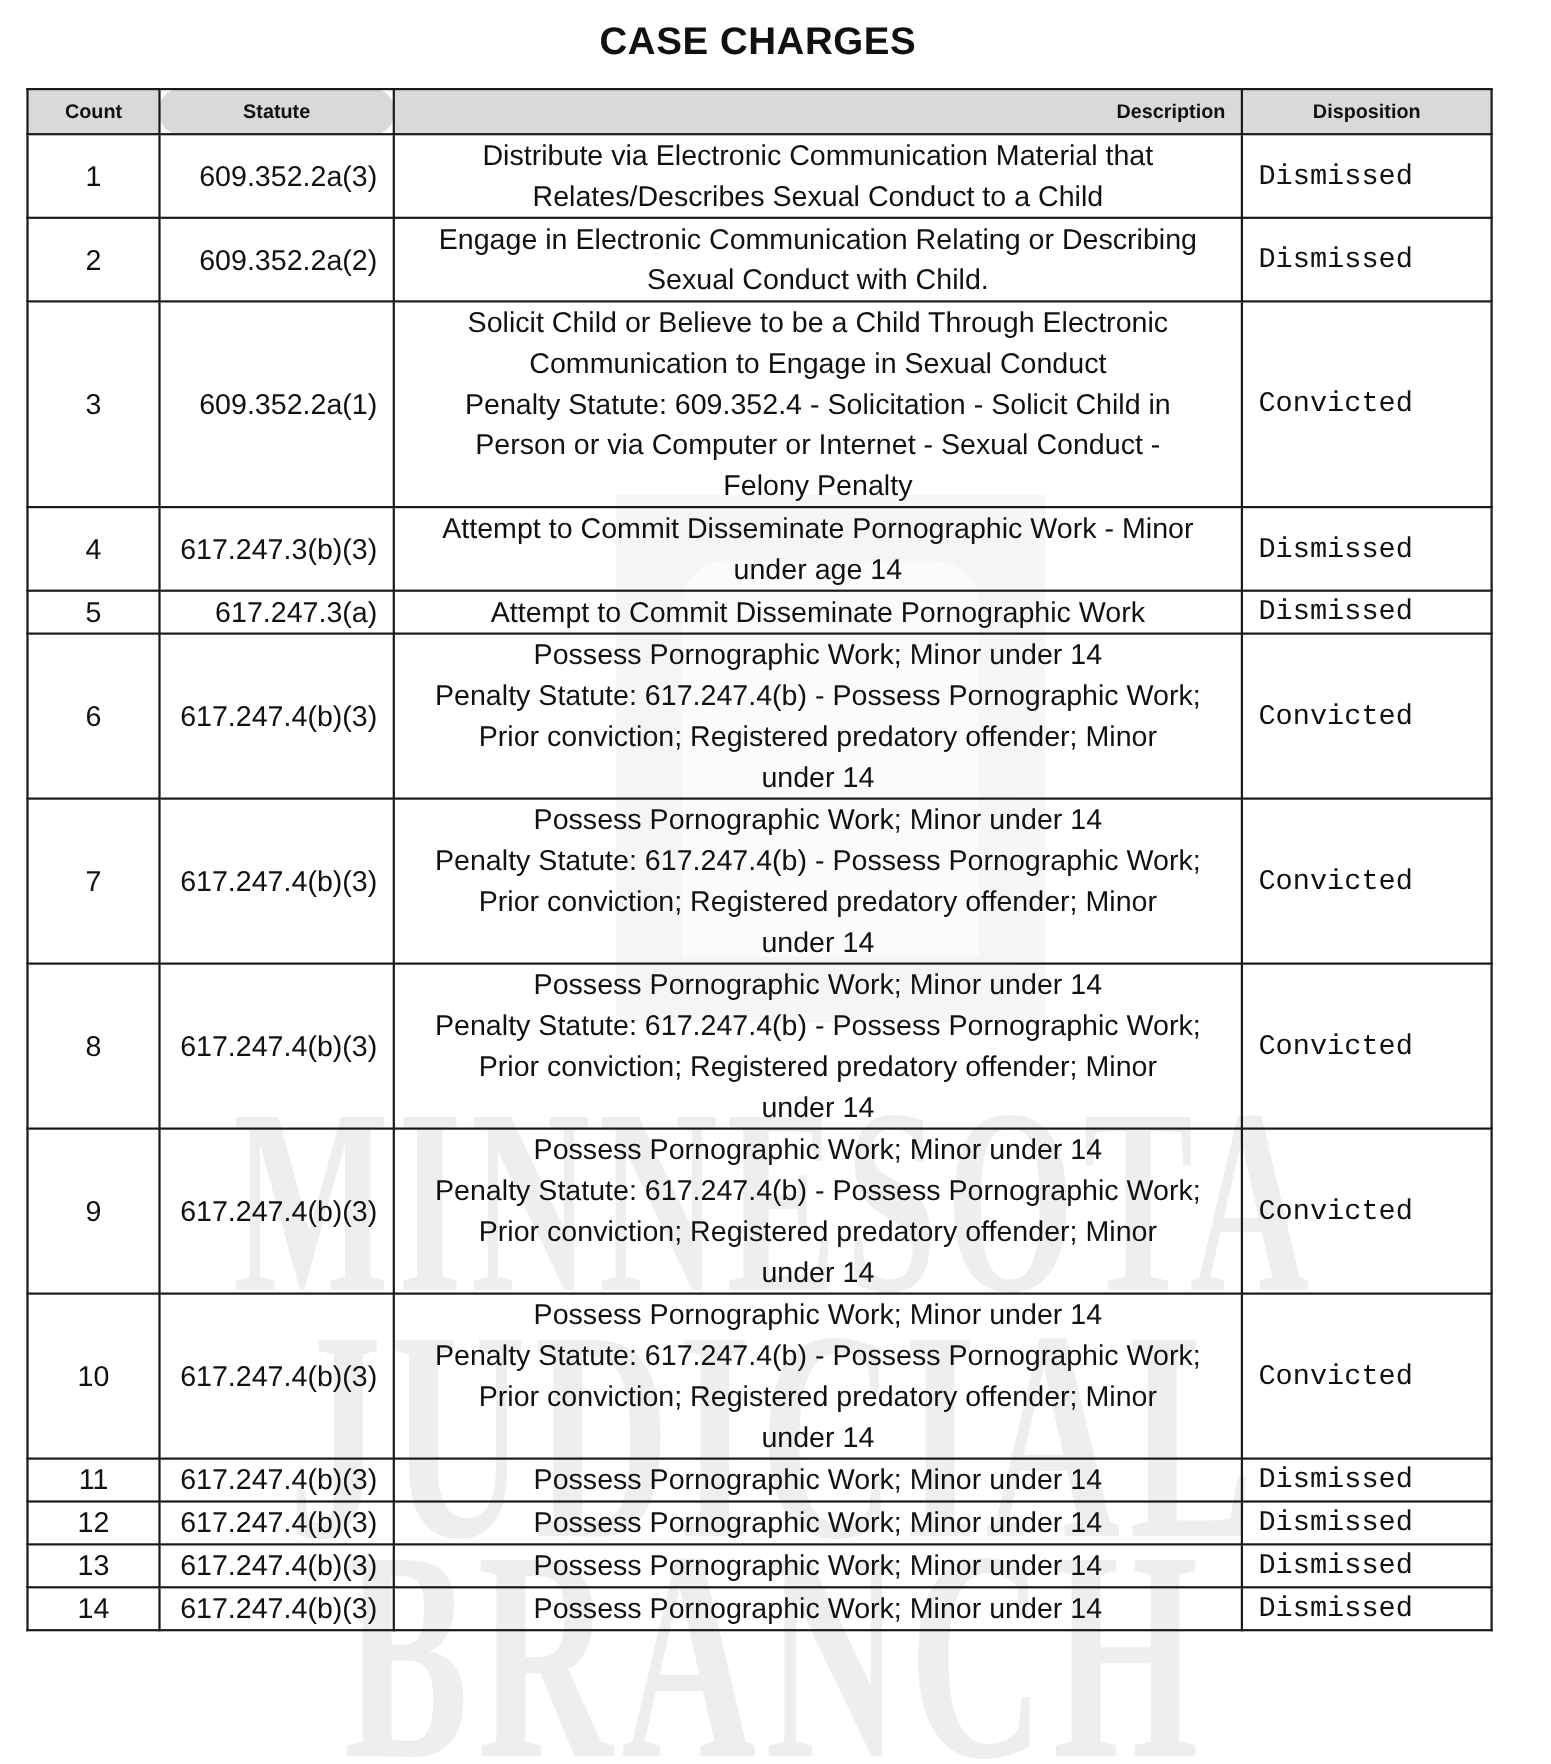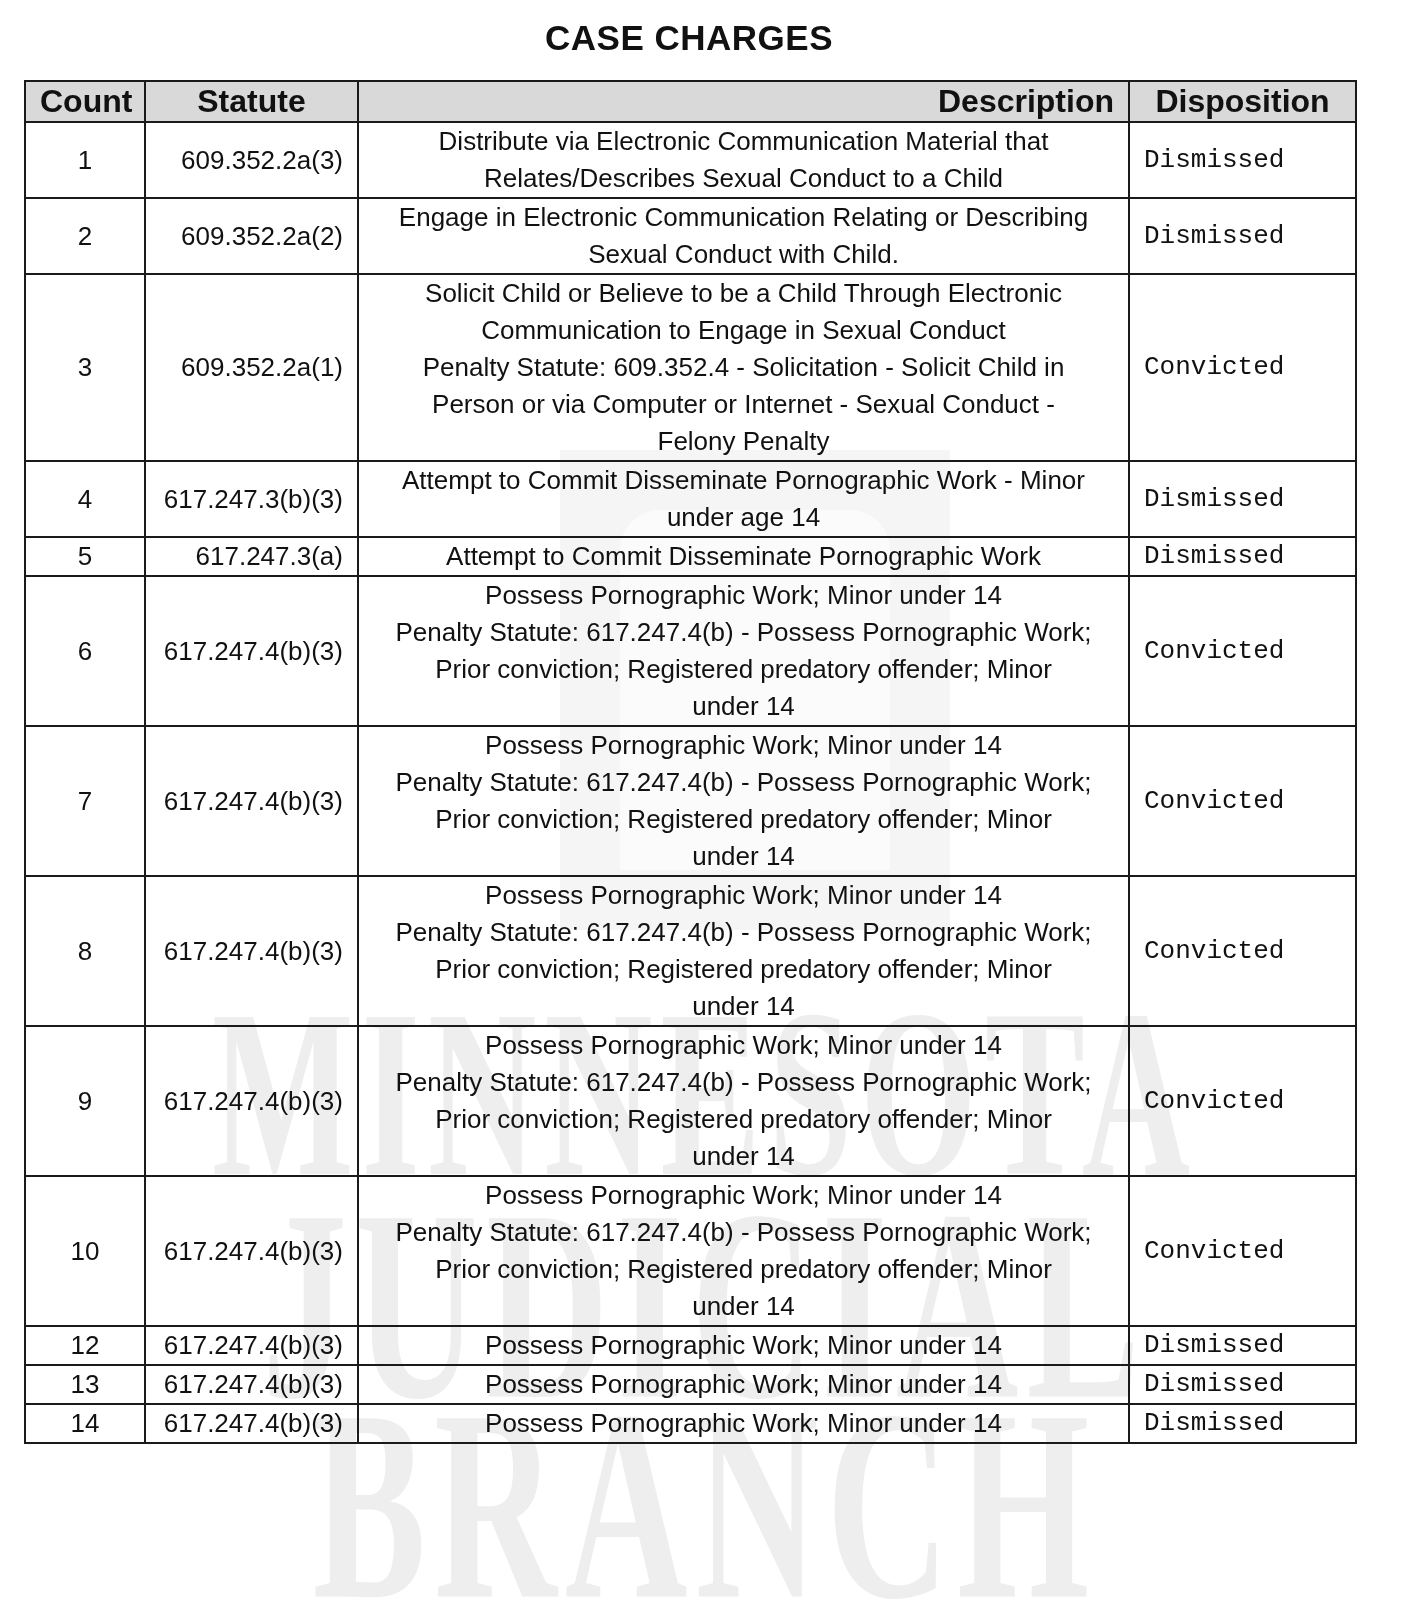--- a/index.html
+++ b/index.html
@@ -80,24 +80,24 @@
     table.charges th, table.charges td {
       border: 2px solid #1a1a1a;
       padding: 0 14px;
       vertical-align: middle;
       line-height: 37px;
     }
     table.charges thead th {
       background: #d9d9d9;
       font-weight: bold;
       height: 39px;
-      font-size: 32px;
+      font-size: 18px;
     }
     th.col-count, td.col-count { text-align: center; padding: 0; }
-    th.col-statute { text-align: center; }
+    th.col-statute { text-align: center; border-radius: 18px; }
     th.col-desc { text-align: right; }
     th.col-disp { text-align: center; }
     td.col-statute { text-align: right; padding-left: 14px; padding-right: 2px; white-space: nowrap; }
     td.col-desc { text-align: left; padding-top: 3px; padding-bottom: 3px; }
     td.col-disp { text-align: left; padding-left: 14px; font-family: Liberation Mono, monospace; }
     tbody td { background: transparent; }
     .desc-line { display: block; text-align: center; }
     tr.single td { height: 37px; }
   </style>
 </head>
@@ -224,20 +224,28 @@
     <td class="col-statute">617.247.4(b)(3)</td>
     <td class="col-desc">
           <span class="desc-line">Possess Pornographic Work; Minor under 14</span>
           <span class="desc-line">Penalty Statute: 617.247.4(b) - Possess Pornographic Work;</span>
           <span class="desc-line">Prior conviction; Registered predatory offender; Minor</span>
           <span class="desc-line">under 14</span>
         </td>
     <td class="col-disp">Convicted</td>
   </tr>
       <tr class="single">
+    <td class="col-count">11</td>
+    <td class="col-statute">617.247.4(b)(3)</td>
+    <td class="col-desc">
+          <span class="desc-line">Possess Pornographic Work; Minor under 14</span>
+        </td>
+    <td class="col-disp">Dismissed</td>
+  </tr>
+      <tr class="single">
     <td class="col-count">12</td>
     <td class="col-statute">617.247.4(b)(3)</td>
     <td class="col-desc">
           <span class="desc-line">Possess Pornographic Work; Minor under 14</span>
         </td>
     <td class="col-disp">Dismissed</td>
   </tr>
       <tr class="single">
     <td class="col-count">13</td>
     <td class="col-statute">617.247.4(b)(3)</td>

